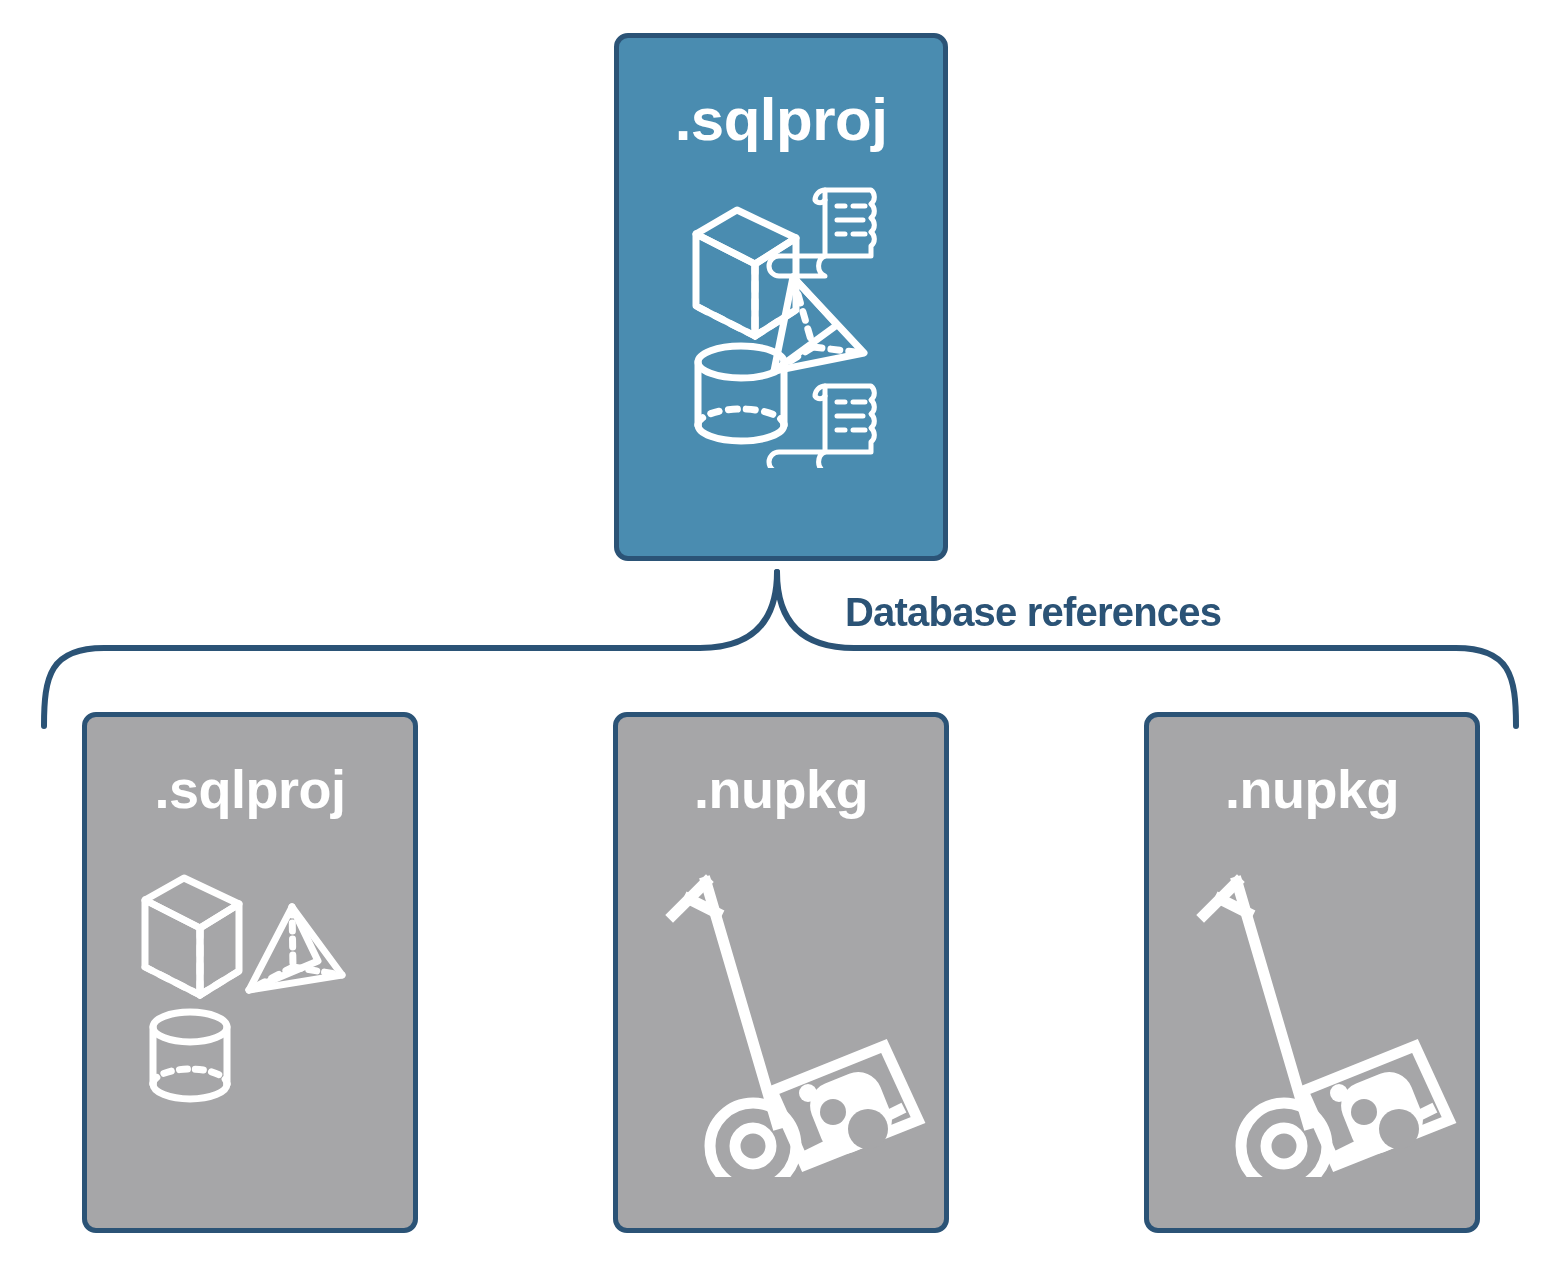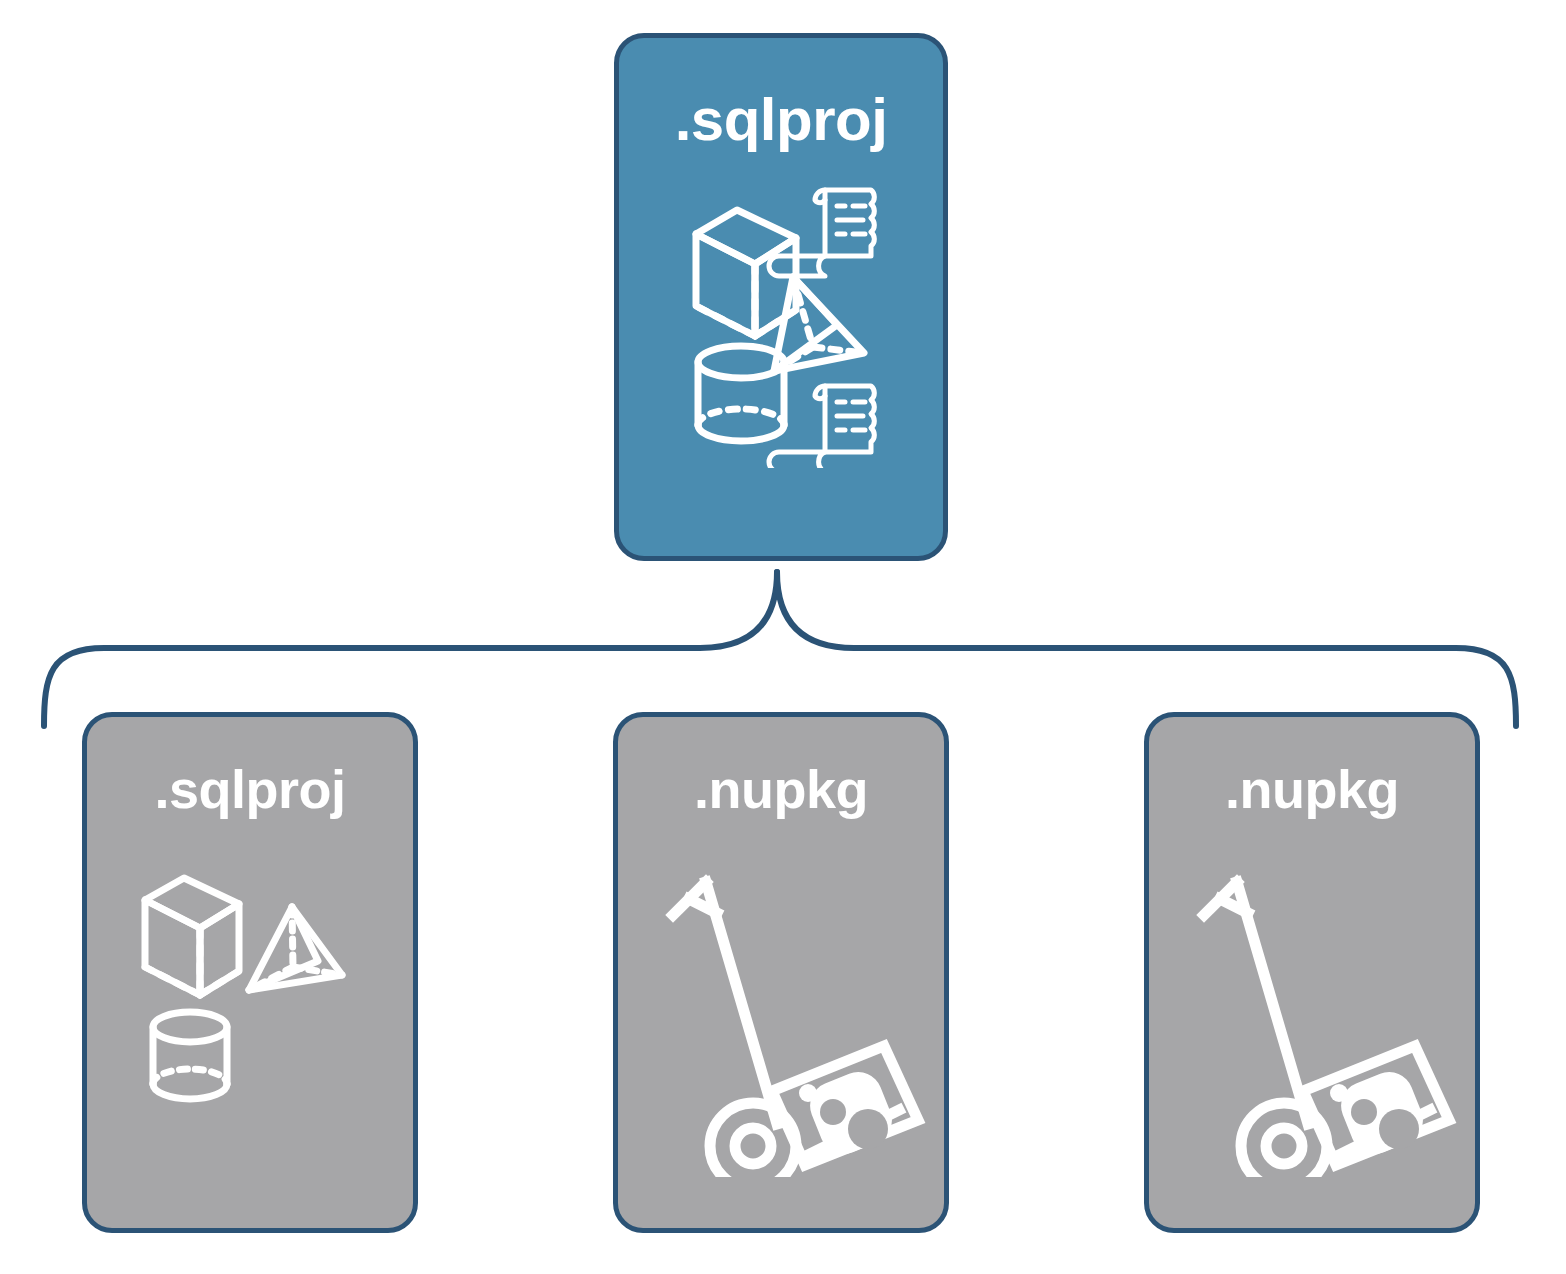--- a/index.html
+++ b/index.html
@@ -13,21 +13,21 @@
   #canvas {
     position: relative;
     width: 1566px;
     height: 1274px;
     background: #ffffff;
     overflow: hidden;
   }
 
   .node-box {
     position: absolute;
-    border-radius: 30px;
+    border-radius: 14px;
     box-sizing: border-box;
     border: 5px solid #2b5376;
     display: block;
   }
   .node-box.primary {
     background: #4a8cb0;
   }
   .node-box.secondary {
     background: #a6a6a8;
   }
@@ -128,20 +128,21 @@
     <path d="M777 572
              C 777 600, 770 648, 700 648
              L 104 648
              C 50 648, 44 676, 44 726" stroke="#2b5376" stroke-width="6" fill="none" stroke-linecap="round"></path>
     <path d="M777 572
              C 777 600, 784 648, 854 648
              L 1456 648
              C 1510 648, 1516 676, 1516 726" stroke="#2b5376" stroke-width="6" fill="none" stroke-linecap="round"></path>
   </svg>
 
+  <div class="bracket-label">Database references</div>
 
   <div class="node-box secondary" style="left:82px; top:712px; width:336px; height:521px;">
     <div class="node-title sm">.sqlproj</div>
     <div class="icon-area" style="top:140px; height:260px;">
       <svg width="336" height="260" viewBox="0 0 336 260" fill="none">
         <g stroke="#ffffff" stroke-width="7" stroke-linejoin="round" stroke-linecap="round" fill="none">
           <path d="M58 43 L97 21 L152 47 L113 71 Z"></path>
           <path d="M58 43 L58 110 L113 138 L113 71 Z"></path>
           <path d="M113 71 L152 47 L152 114 L113 138 Z"></path>
           <path d="M113 71 L113 138" stroke-dasharray="9 9"></path>

